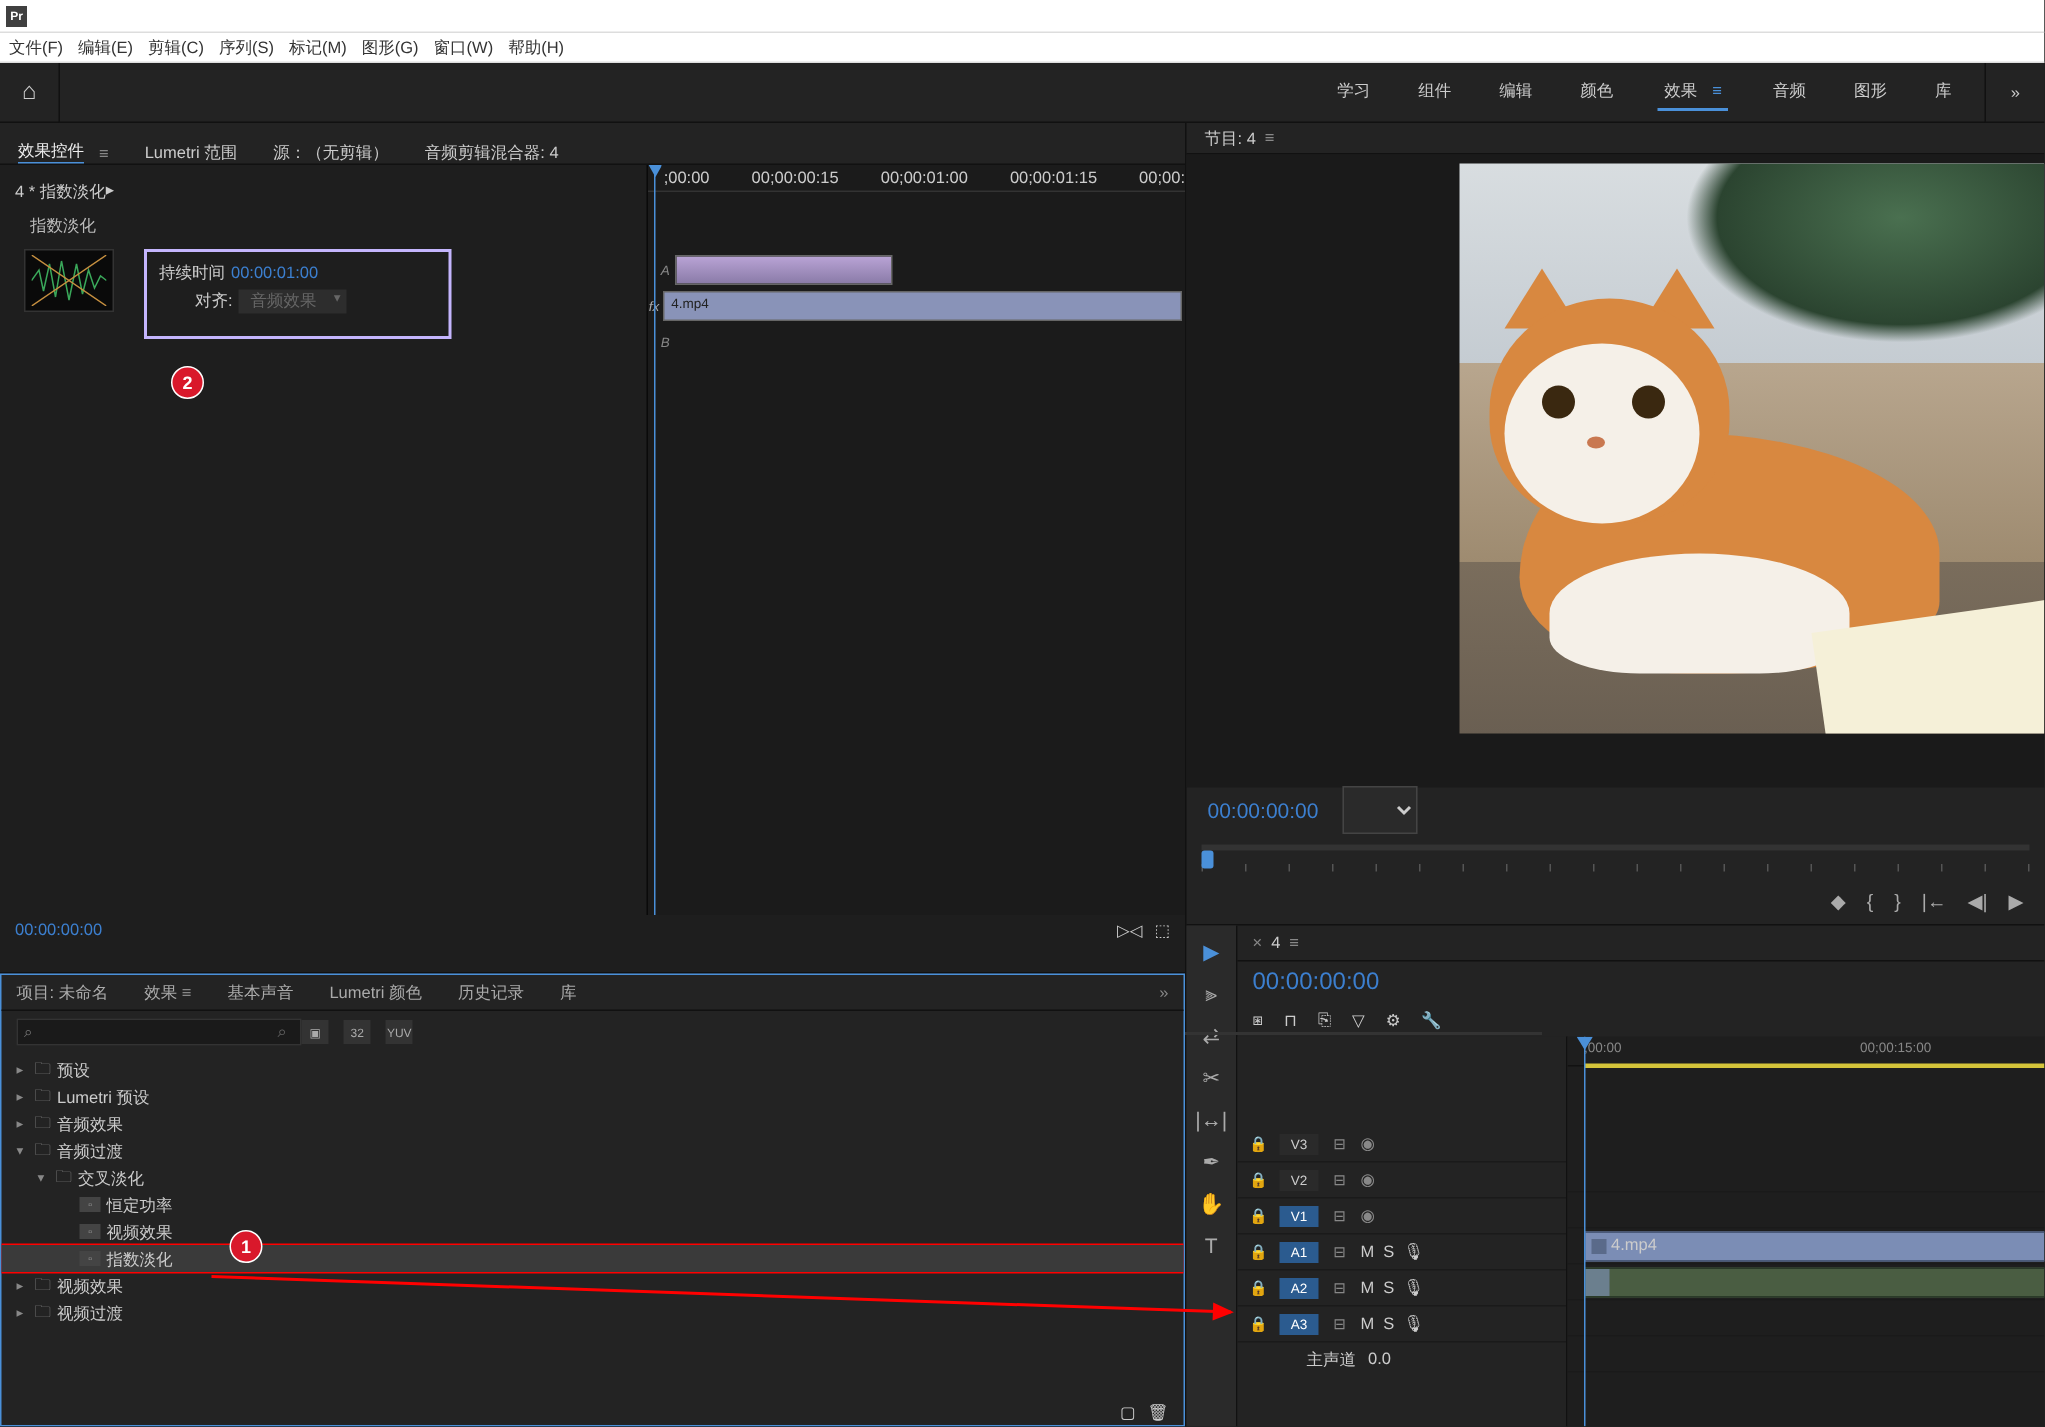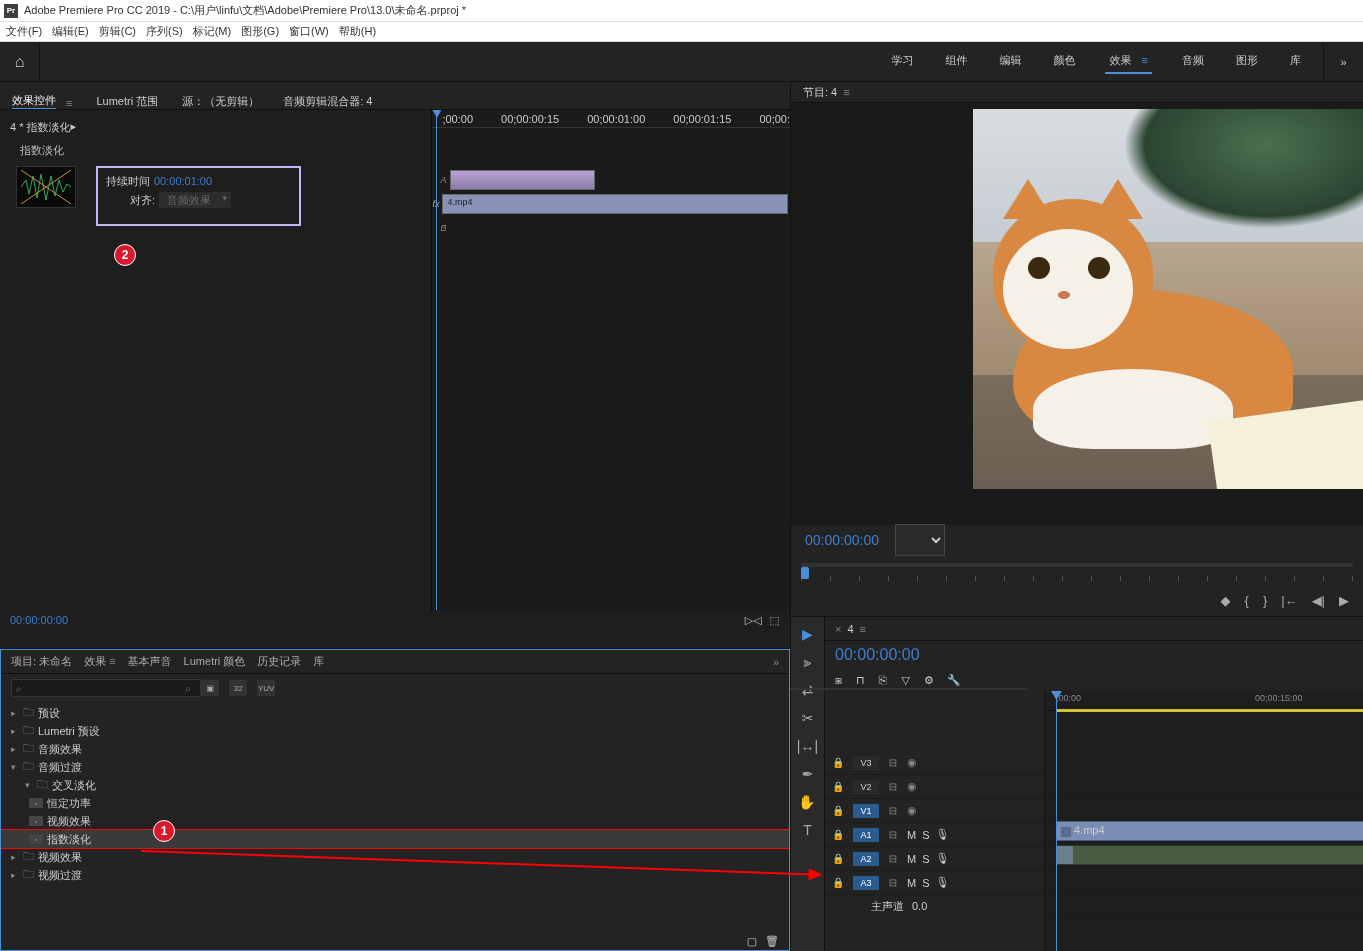--- a/index.html
+++ b/index.html
@@ -47,35 +47,35 @@
 .ec-clip.purple{background:linear-gradient(#b9a3d5,#8a7ba8);flex:0 0 145px}
 .ec-clip .cl-text{font-size:9px;color:#222;padding:2px 4px}
 .fx{font-size:9px;color:#aaa;font-style:italic;margin-right:3px}
 .ec-playhead{position:absolute;top:0;bottom:0;left:4px;width:1px;background:#4a90d9}
 .ec-playhead::before{content:"";position:absolute;top:0;left:-4px;width:9px;height:8px;background:#4a90d9;clip-path:polygon(0 0,100% 0,50% 100%)}
 .ec-footer{height:20px;display:flex;align-items:center;padding:0 10px;justify-content:space-between}
 .ec-footer .tc{color:#3c7fcf}
 .ec-footer .icons{display:flex;gap:8px;color:#888}
 
 .bl-panel{height:302px;border:1px solid #4a90d9;background:#232323;display:flex;flex-direction:column}
-.bl-tabs{height:24px;display:flex;align-items:center;gap:12px;padding:0 10px;border-bottom:1px solid #111}
+.bl-tabs{height:24px;display:flex;align-items:center;gap:24px;padding:0 10px;border-bottom:1px solid #111}
 .bl-tabs span{cursor:pointer;color:#aaa}
 .bl-tabs span.active{color:#eee}
 .bl-search{height:28px;display:flex;align-items:center;gap:10px;padding:0 10px}
 .bl-search input{background:#1a1a1a;border:1px solid #333;height:18px;width:190px;color:#ccc;padding:0 18px 0 4px;font-size:10px}
 .bl-search .sicon{margin-left:-26px;color:#666}
 .bl-search .btn{width:18px;height:16px;background:#333;display:flex;align-items:center;justify-content:center;font-size:8px;color:#aaa;cursor:pointer}
 .bl-tree{flex:1;overflow:auto;padding:2px 0;position:relative}
 .node{display:flex;align-items:center;height:18px;padding-left:10px;cursor:pointer}
 .node .tw{width:12px;color:#888;font-size:9px}
 .node .fold{color:#888;margin-right:4px}
 .node .eff{width:14px;height:10px;background:#444;margin-right:4px;display:flex;align-items:center;justify-content:center;font-size:7px;color:#aaa}
 .node.selected{background:#3a3a3a}
 .node.redbox{outline:1px solid red}
-.ind1{padding-left:24px}.ind2{padding-left:16px}
+.ind1{padding-left:24px}.ind2{padding-left:40px}
 .arrow-line{position:absolute;height:2px;background:red;z-index:50;top:200px;left:140px;width:680px;transform-origin:0 50%;transform:rotate(2deg)}
 .arrow-line::after{content:"";position:absolute;right:-2px;top:-5px;border-left:14px solid red;border-top:6px solid transparent;border-bottom:6px solid transparent}
 .bl-footer{height:18px;display:flex;align-items:center;justify-content:flex-end;padding:0 10px;gap:8px;color:#888}
 
 .pm-head{height:24px;display:flex;align-items:center;padding:0 12px;gap:6px;color:#ccc;border-bottom:1px solid #111}
 .pm-body{height:480px;background:#1a1a1a;display:flex;justify-content:flex-end;padding:6px 0 0 0;overflow:hidden}
 .pm-img{width:390px;height:380px;background:linear-gradient(180deg,#d8dde0 0%,#c5ccd2 35%,#b8a68e 35%,#9e8b70 70%,#7a6d5c 70%,#6a5f52 100%);position:relative;overflow:hidden}
 .leaf{position:absolute;top:0;right:0;width:240px;height:120px;background:radial-gradient(ellipse at 60% 30%,#4a7050 0%,#2b4430 60%,transparent 70%)}
 .cat{position:absolute;bottom:40px;left:10px;width:320px;height:260px}
 .cat-body{position:absolute;bottom:0;left:30px;width:280px;height:160px;background:#d88840;border-radius:40% 60% 50% 40%/60% 50% 30% 40%}
@@ -135,21 +135,20 @@
 .scrollx .line{flex:1;height:2px;background:#333}
 svg.waveform{stroke:#3aa85a;fill:none}
 svg.waveform .x{stroke:#c79040}
 .prog-right{display:flex;flex-direction:column;height:534px}
 </style>
 </head>
 <body>
 
 <div class="titlebar">
   <div class="logo">Pr</div>
-  <span><span>Adobe Premiere Pro CC 2019</span> - <span>C:\用户\linfu\文档\Adobe\Premiere Pro\13.0\未命名.prproj *</span></span>
 </div>
 
 <div class="menubar">
   <span>文件(F)</span>
   <span>编辑(E)</span>
   <span>剪辑(C)</span>
   <span>序列(S)</span>
   <span>标记(M)</span>
   <span>图形(G)</span>
   <span>窗口(W)</span>
@@ -474,21 +473,21 @@
                 <span>🎙</span>
               </div>
             <div class="master">
                 <span>主声道</span>
                 <span>0.0</span>
               </div>
           </div>
           <div class="tl-area">
             <div class="tl-ruler">
               <span style="left:11px">;00:00</span>
-              <span style="left:210px">00;00:15:00</span>
+              <span style="left:195px">00;00:15:00</span>
 
             </div>
             <div class="tl-yellow"></div>
             <div class="tl-ph"></div>
             <div class="tl-tracks">
               <div class="tl-trk"></div>
               <div class="tl-trk"></div>
               <div class="tl-trk">
                   <div class="tl-clip"><span class="ci"></span><span>4.mp4</span></div>
                 </div>

